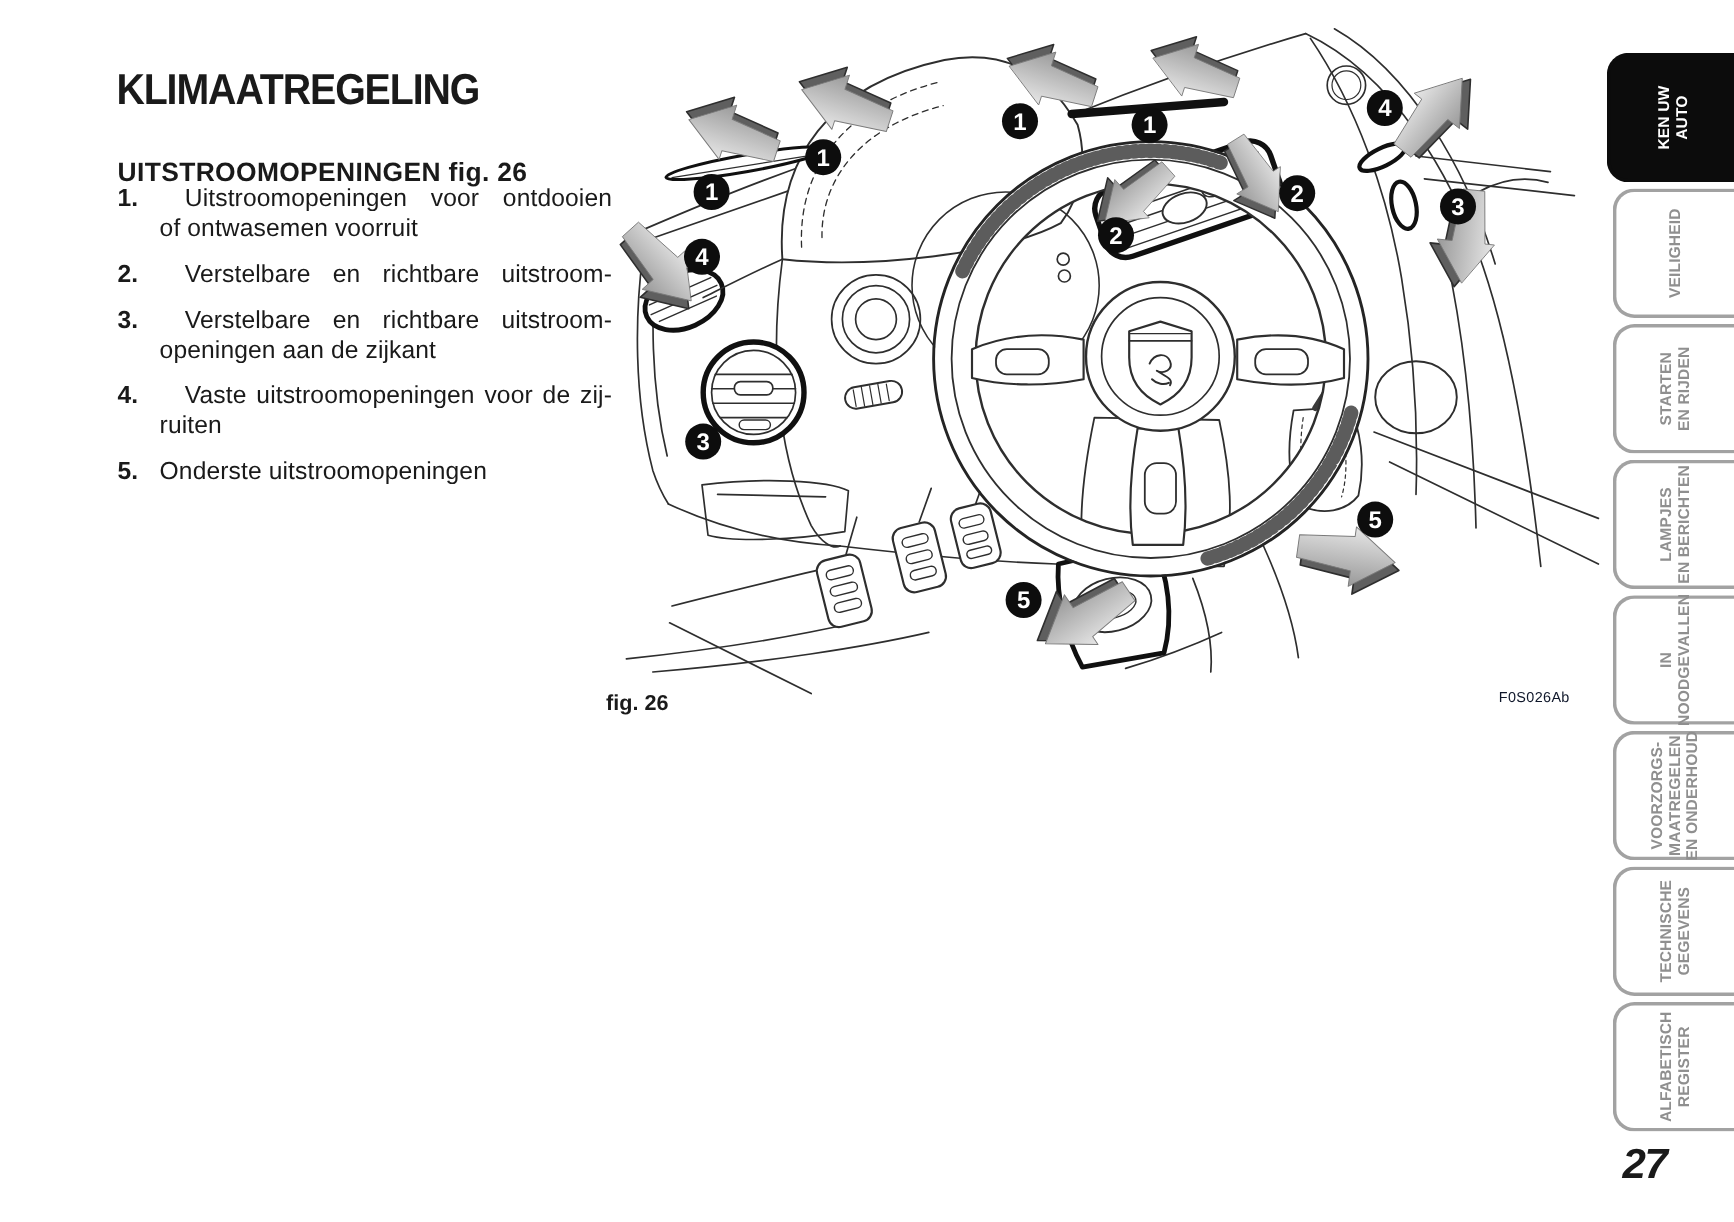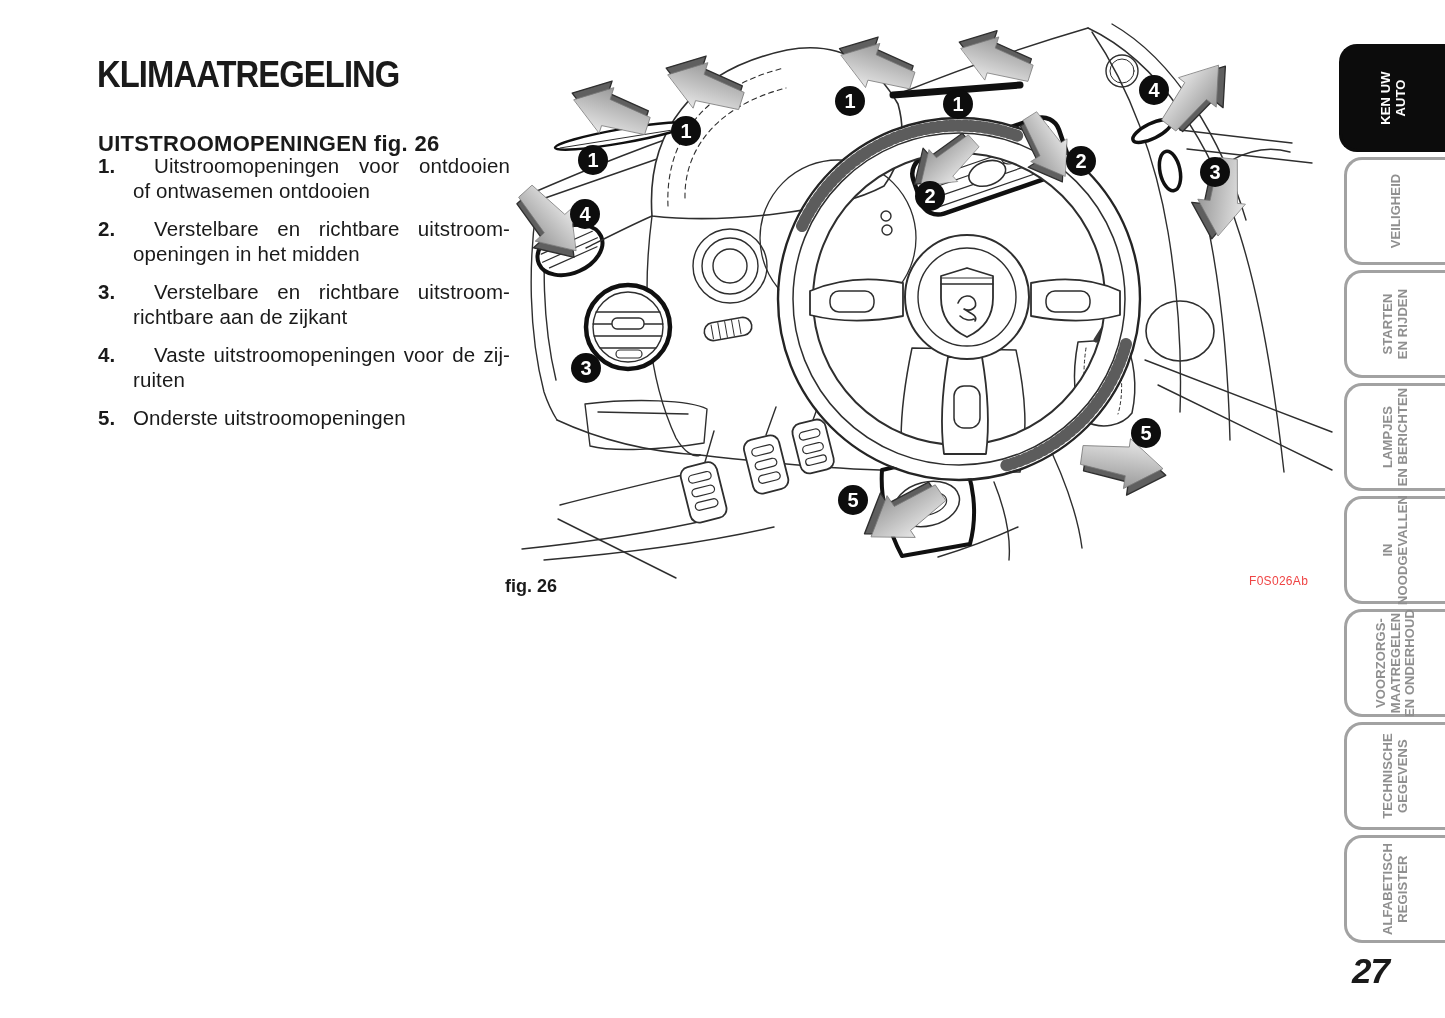--- a/index.html
+++ b/index.html
@@ -16,21 +16,21 @@
   .section-heading{
     position:absolute;left:98px;top:113px;
     font-size:22px;font-weight:700;letter-spacing:.3px;white-space:nowrap;
   }
   .vent-list{position:absolute;left:98px;top:153px;width:412px;}
   .vent-item{display:flex;margin-bottom:13px;}
   .vent-num{width:35px;font-weight:700;font-size:20.5px;line-height:25px;}
   .vent-lines{flex:1;font-size:20.5px;line-height:25px;letter-spacing:.1px;}
   .vent-line.justify{text-align:justify;text-align-last:justify;margin-left:21px;}
   .fig-caption{position:absolute;left:505px;top:576px;font-size:18px;font-weight:700;text-align:center;}
-  .fig-code{position:absolute;left:1249px;top:574px;font-size:12px;color:#ef4444;letter-spacing:.3px;}
+  .fig-code{position:absolute;left:1249px;top:574px;font-size:12px;color:#0f172a;letter-spacing:.3px;}
   .page-num{
     position:absolute;left:1352px;top:951px;
     font-size:35px;font-weight:800;font-style:italic;letter-spacing:-1px;
   }
   .tab-rail{position:absolute;right:0;top:44px;width:106px;}
   .tab{
     position:relative;height:108px;margin-bottom:5px;margin-left:5px;
     border:3px solid #a2a2a2;border-right:none;border-radius:18px 0 0 18px;
     background:#ffffff;box-sizing:border-box;
   }
@@ -50,35 +50,34 @@
 <body>
 
 <h1 class="page-title">KLIMAATREGELING</h1>
 <h2 class="section-heading">UITSTROOMOPENINGEN fig. 26</h2>
 
 <div class="vent-list">
     <div class="vent-item">
       <span class="vent-num">1.</span>
       <div class="vent-lines">
         <div class="vent-line justify">Uitstroomopeningen voor ontdooien</div>
-        <div class="vent-line">of ontwasemen ontdooien</div>
+        <div class="vent-line">of ontwasemen voorruit</div>
       </div>
     </div>
     <div class="vent-item">
       <span class="vent-num">2.</span>
       <div class="vent-lines">
         <div class="vent-line justify">Verstelbare en richtbare uitstroom-</div>
-        <div class="vent-line">openingen in het midden</div>
       </div>
     </div>
     <div class="vent-item">
       <span class="vent-num">3.</span>
       <div class="vent-lines">
         <div class="vent-line justify">Verstelbare en richtbare uitstroom-</div>
-        <div class="vent-line">richtbare aan de zijkant</div>
+        <div class="vent-line">openingen aan de zijkant</div>
       </div>
     </div>
     <div class="vent-item">
       <span class="vent-num">4.</span>
       <div class="vent-lines">
         <div class="vent-line justify">Vaste uitstroomopeningen voor de zij-</div>
         <div class="vent-line">ruiten</div>
       </div>
     </div>
     <div class="vent-item">

